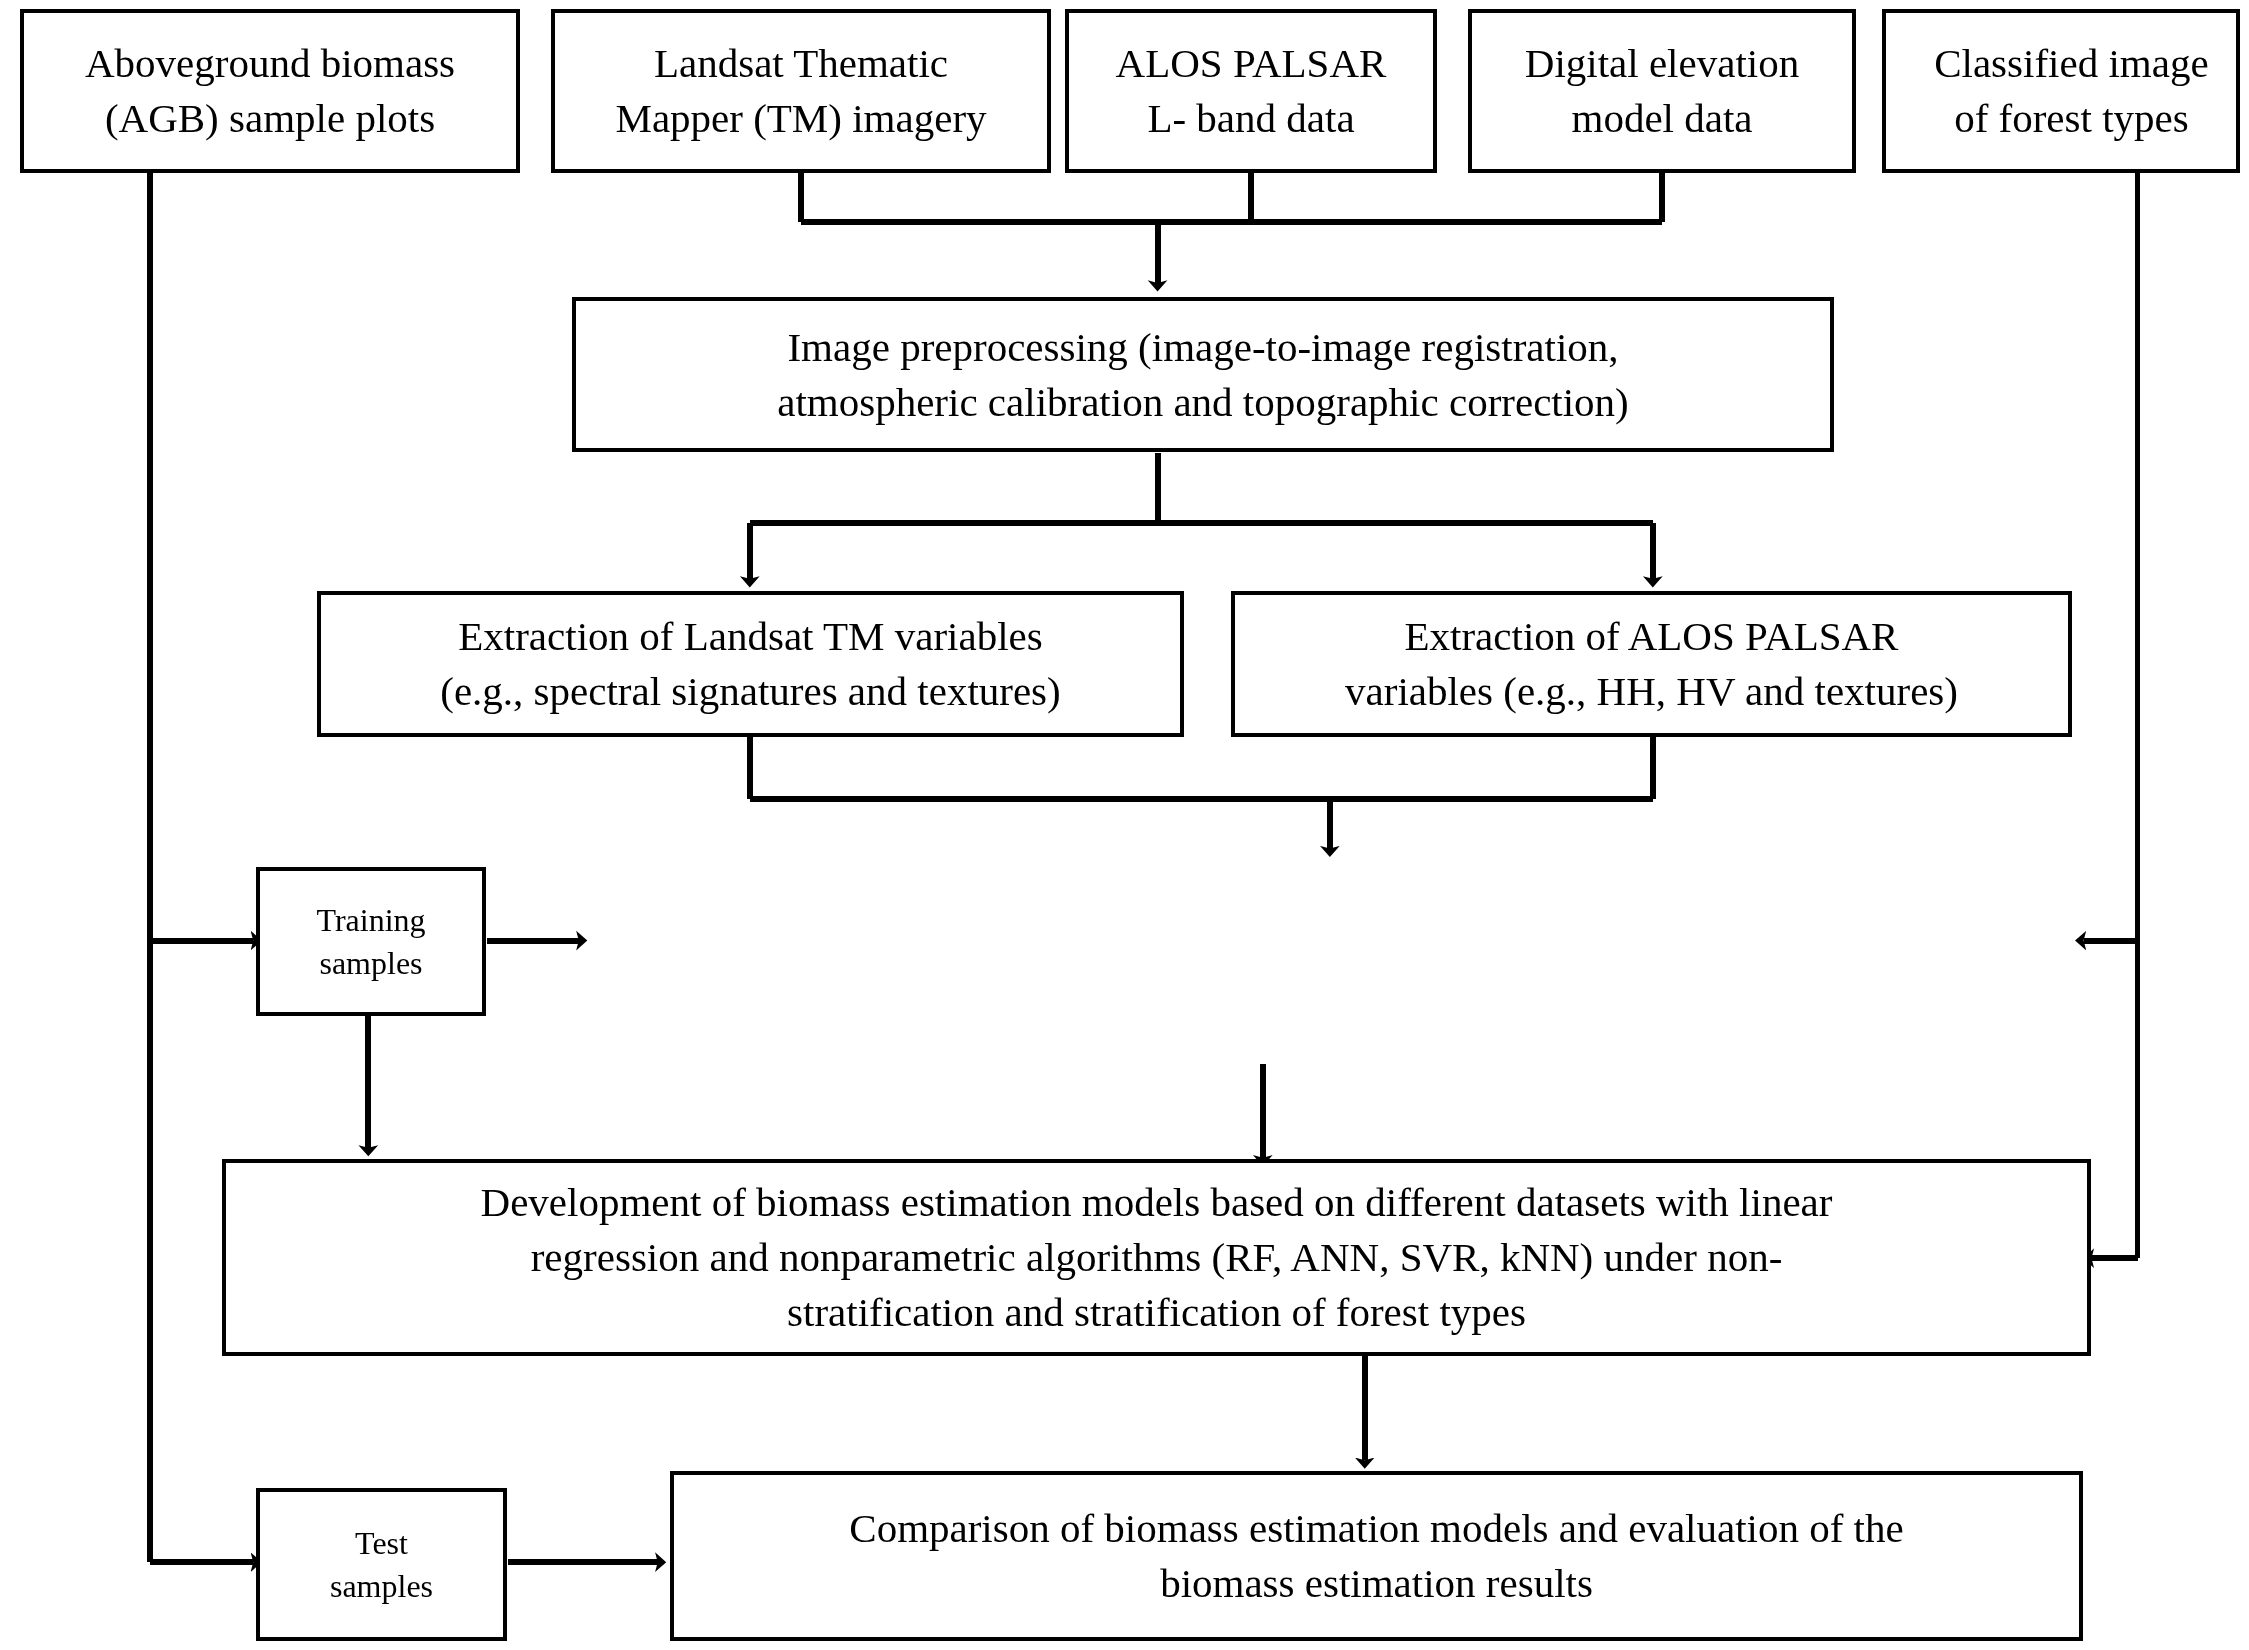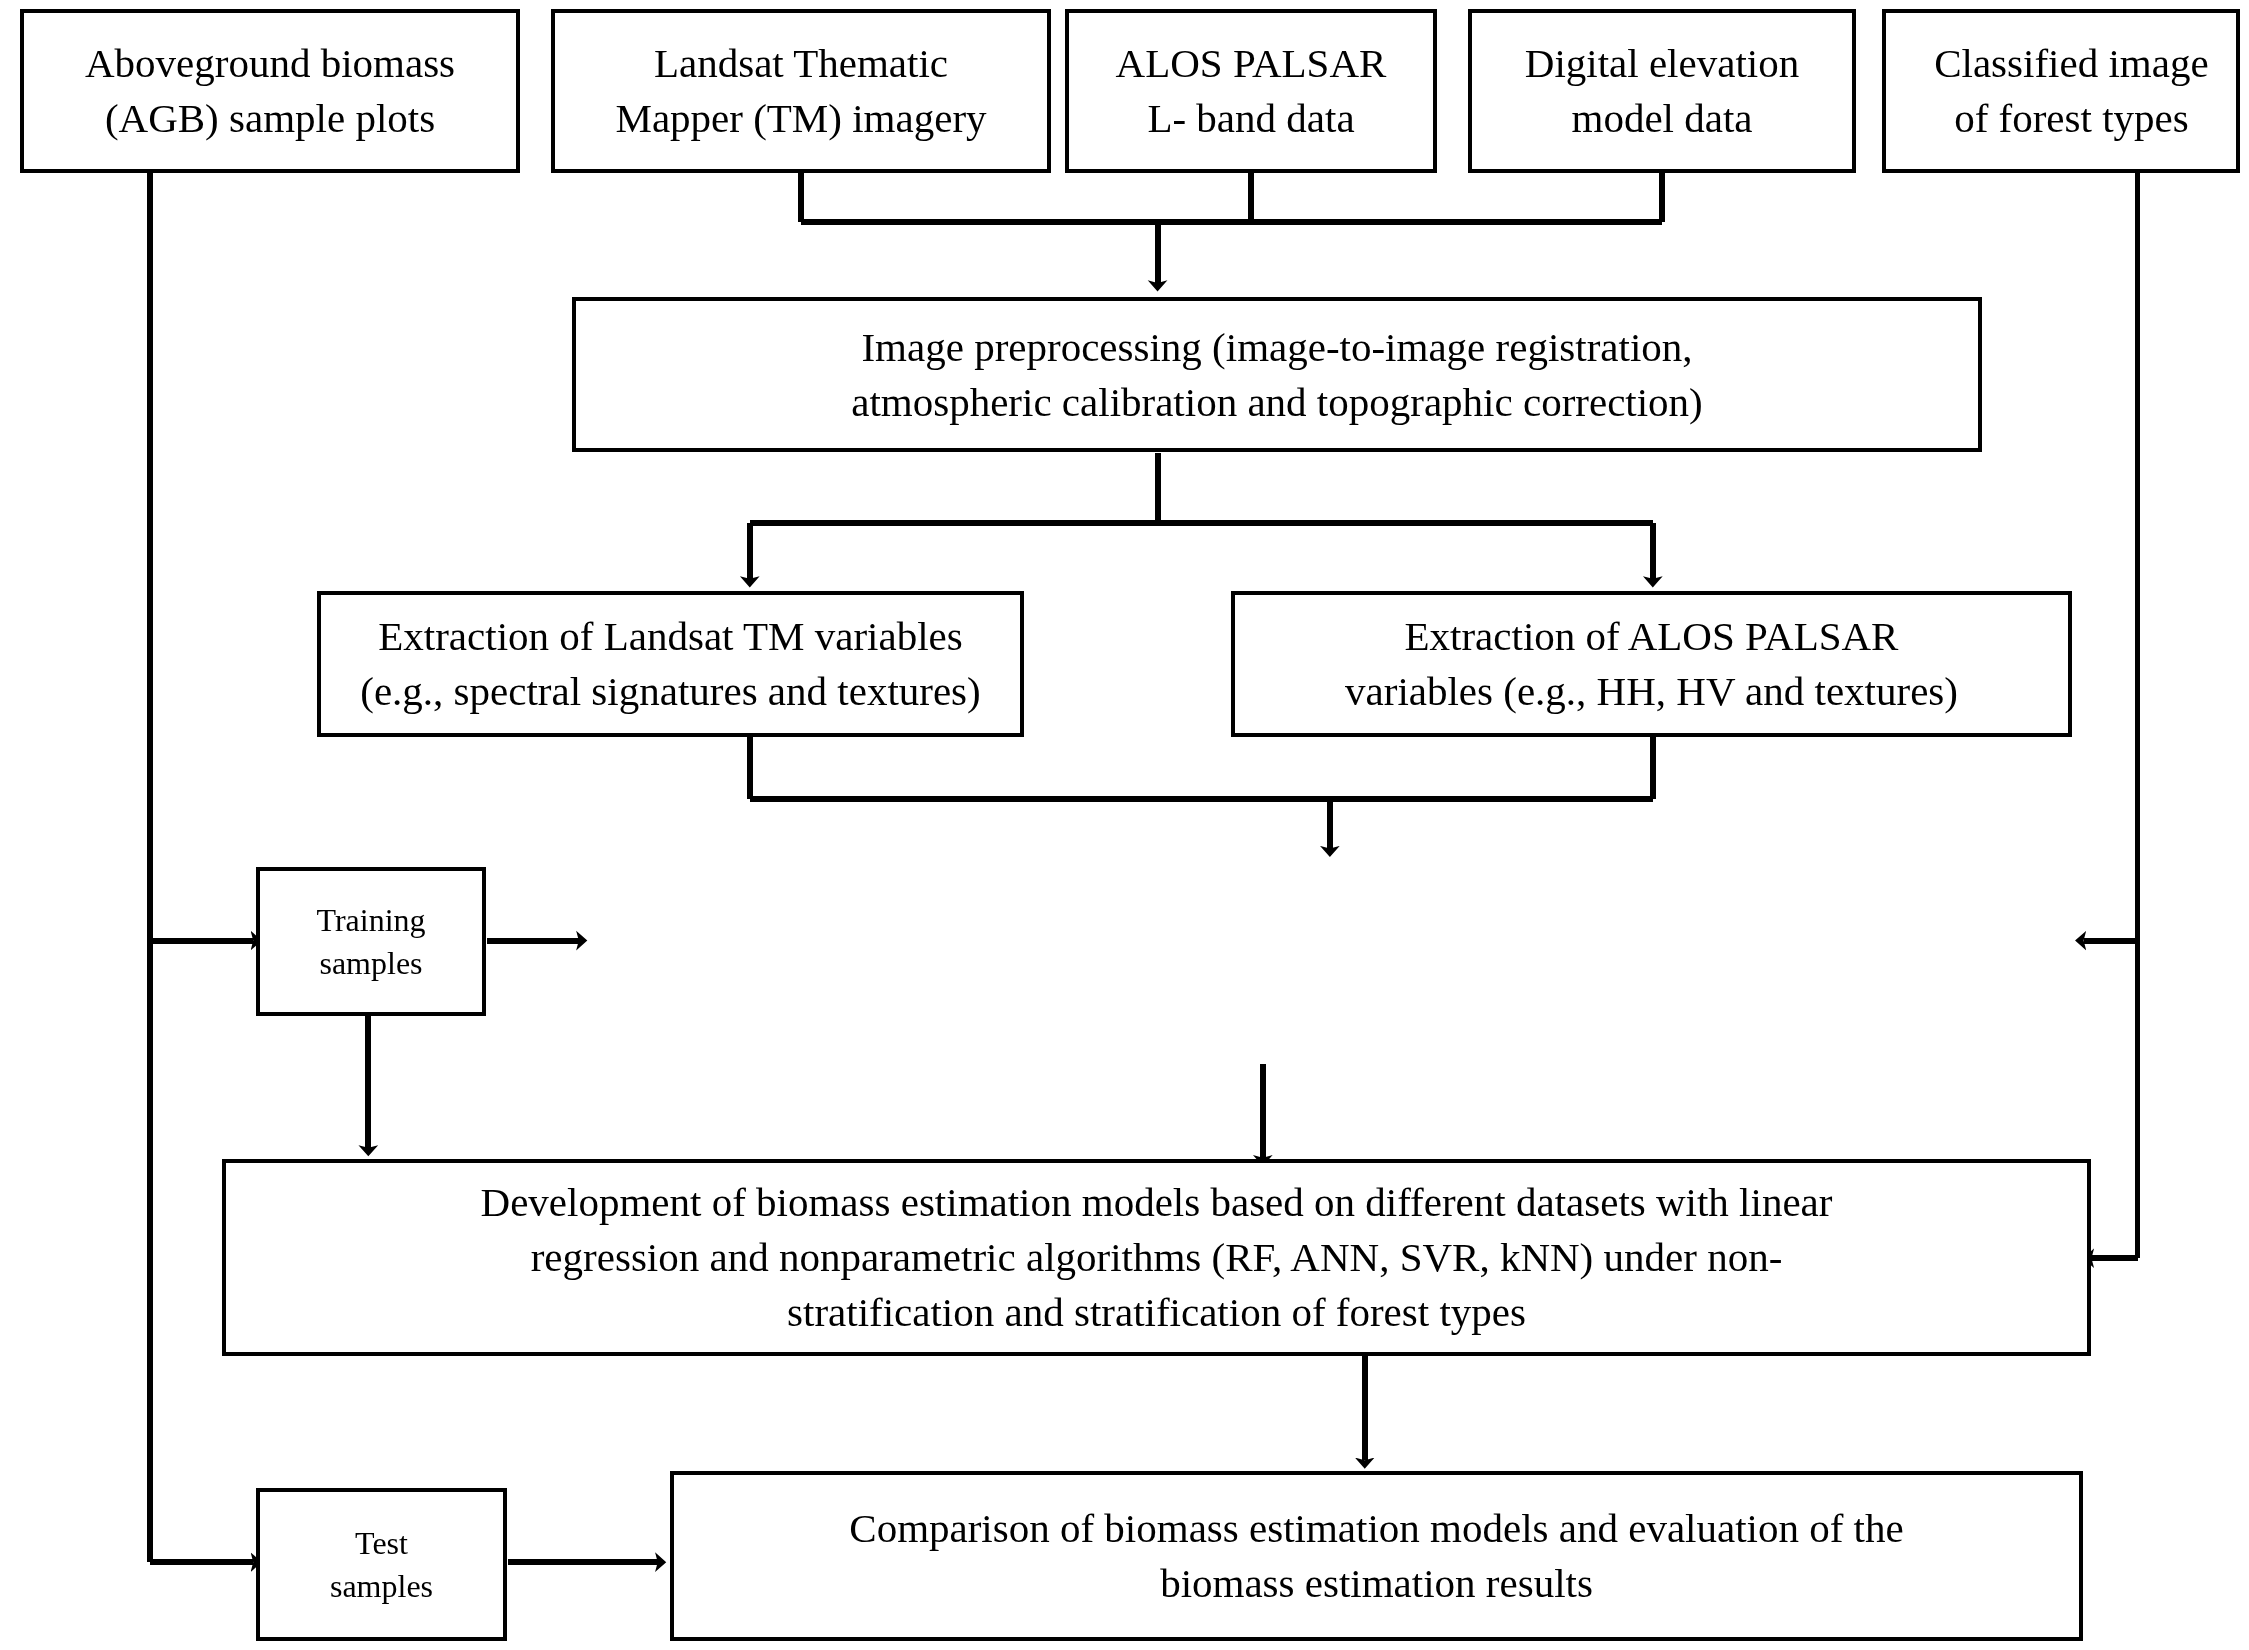--- a/index.html
+++ b/index.html
@@ -114,26 +114,26 @@
   <div class="node t-src" style="left:1468px; top:9.2px; width:388px; height:164px;">
     <span class="txt" style="white-space:pre-line;">Digital elevation
 model data</span>
   </div>
 
   <div class="node t-src" style="left:1882px; top:9.2px; width:358px; height:164px;padding-left:30px;">
     <span class="txt" style="white-space:pre-line;">Classified image
 of forest types</span>
   </div>
 
-  <div class="node t-proc" style="left:572px; top:297px; width:1410px; height:155px;">
+  <div class="node t-proc" style="left:572px; top:297px; width:1262px; height:155px;">
     <span class="txt" style="white-space:pre-line;">Image preprocessing (image-to-image registration,
 atmospheric calibration and topographic correction)</span>
   </div>
 
-  <div class="node t-proc" style="left:317px; top:591px; width:707px; height:146px;">
+  <div class="node t-proc" style="left:317px; top:591px; width:867px; height:146px;">
     <span class="txt" style="white-space:pre-line;">Extraction of Landsat TM variables
 (e.g., spectral signatures and textures)</span>
   </div>
 
   <div class="node t-proc" style="left:1231px; top:591px; width:841px; height:146px;text-align:center;">
     <span class="txt" style="white-space:pre-line;">Extraction of ALOS PALSAR
 variables (e.g., HH, HV and textures)</span>
   </div>
 
   <div class="node t-small" style="left:256px; top:867px; width:230px; height:149px;">

